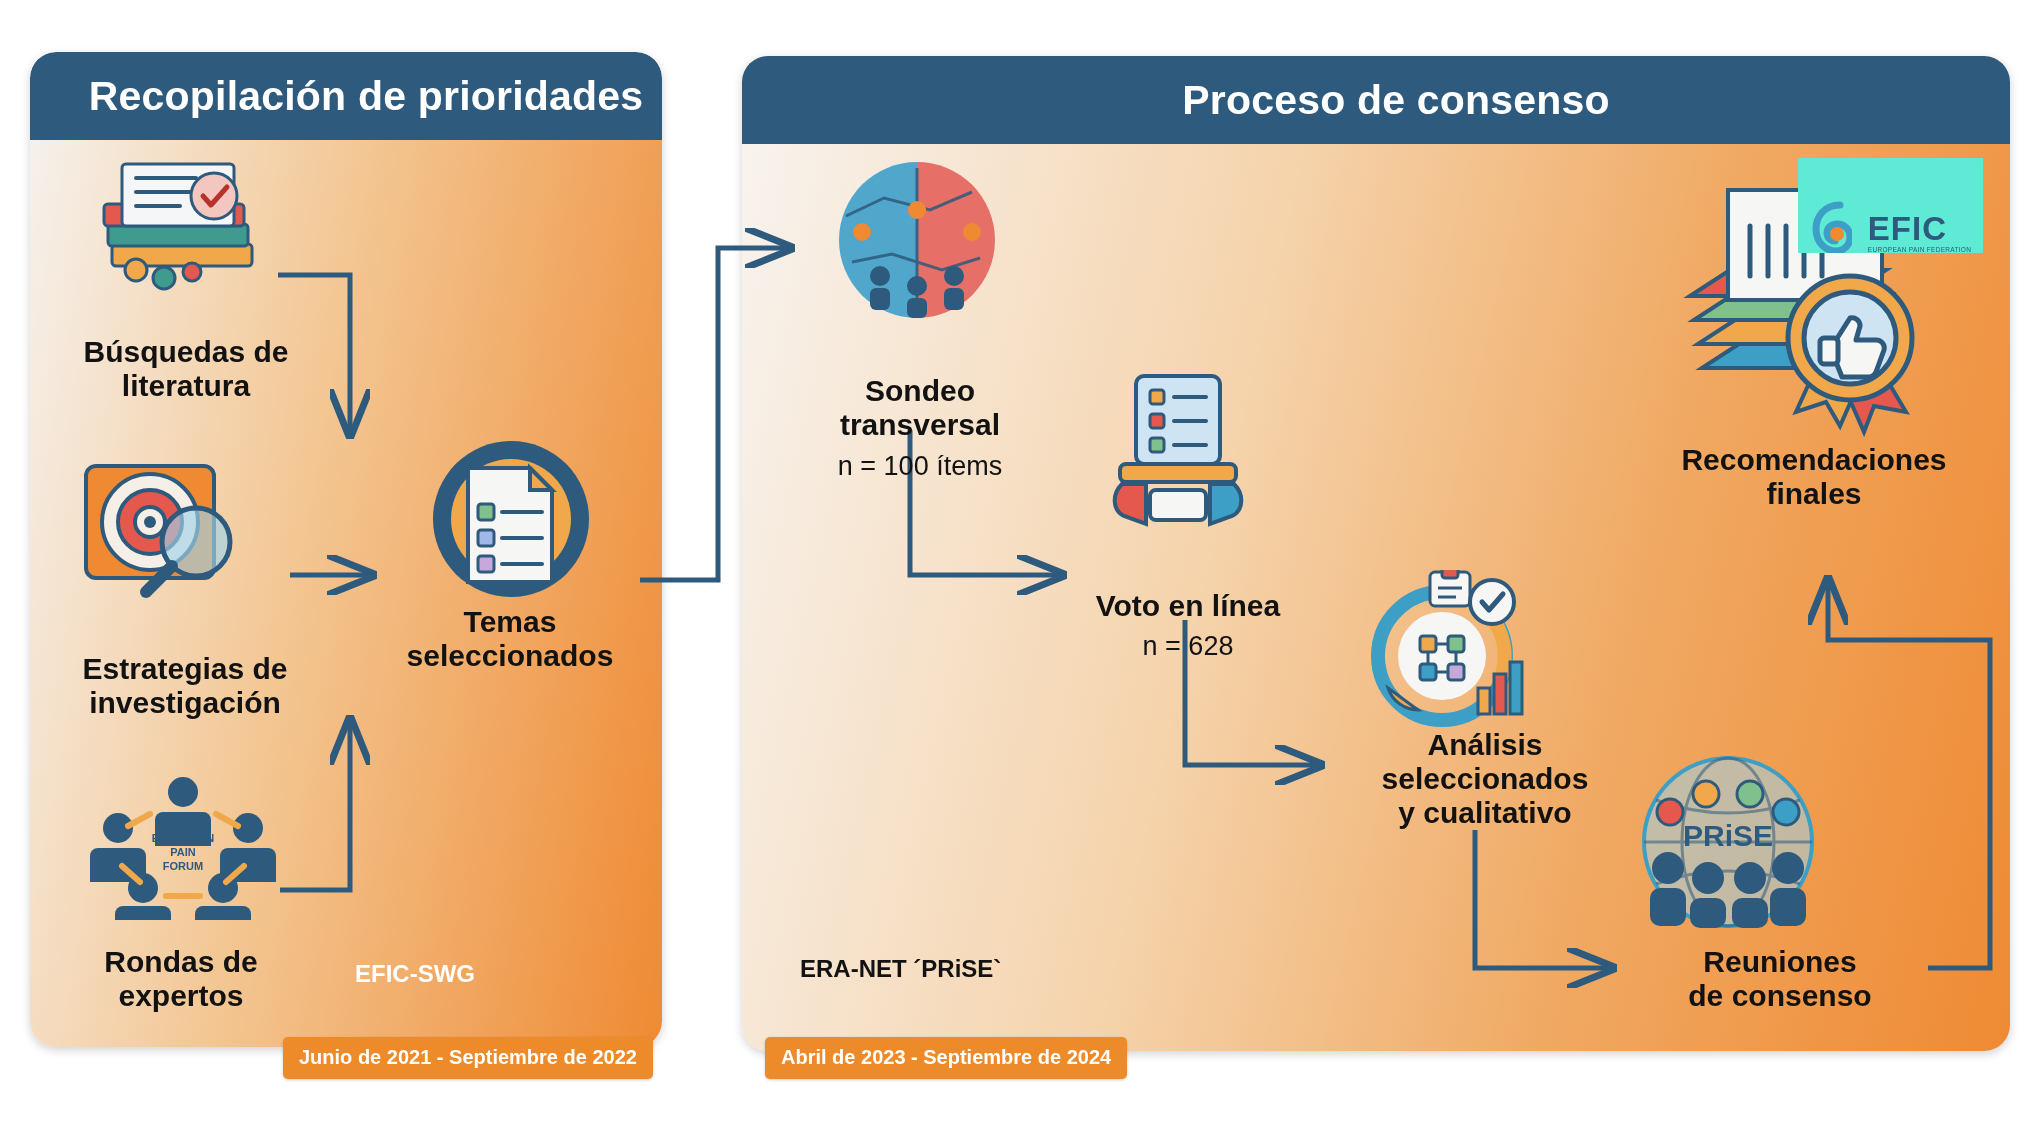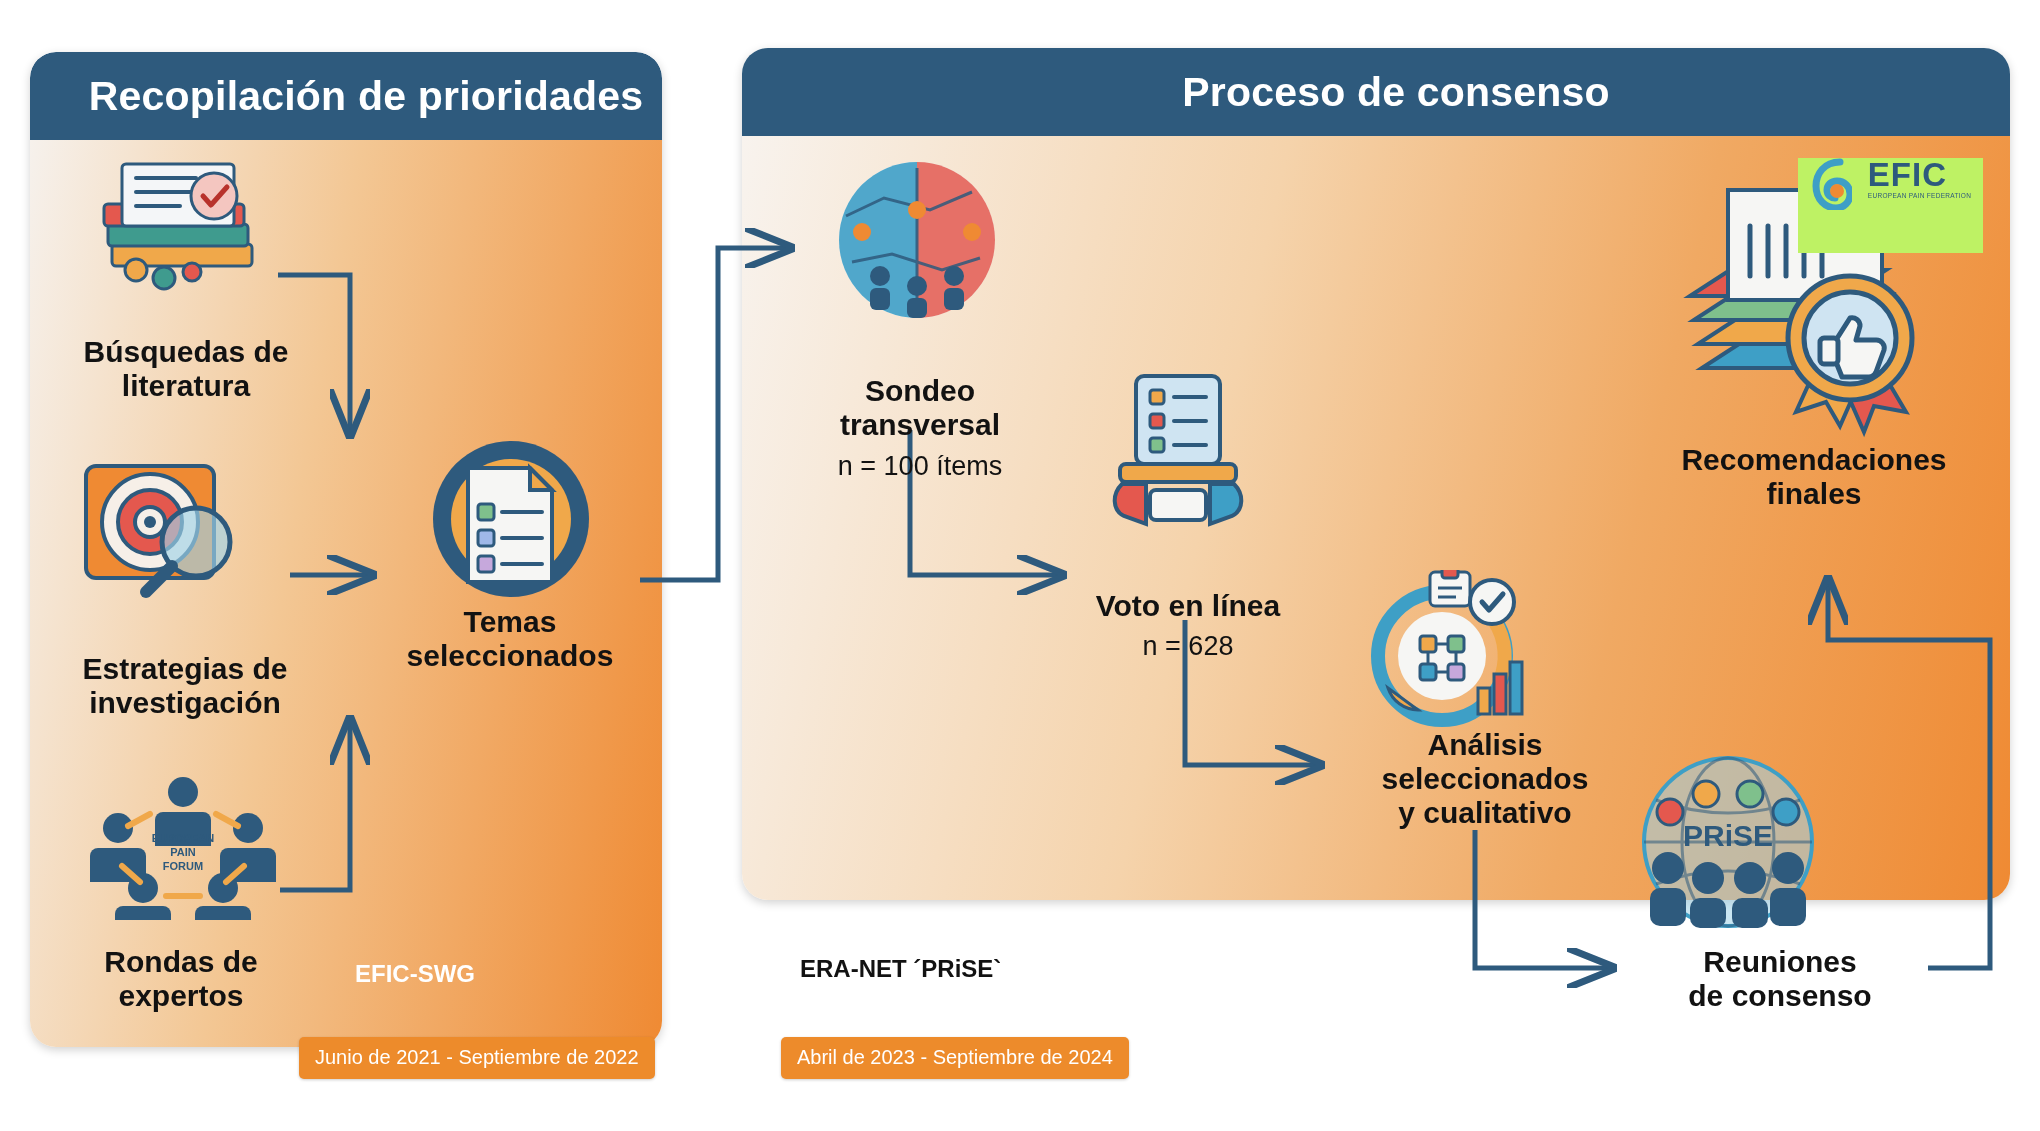--- a/index.html
+++ b/index.html
@@ -57,40 +57,39 @@
     width: 632px;
     height: 995px;
   }
   #panel-left .panel-body {
     background: linear-gradient(100deg, #f6f1ec 0%, #f3c794 42%, #ef8a33 100%);
   }
   #panel-left .panel-header { border-top-left-radius: 26px; border-top-right-radius: 26px; }
 
   #panel-right {
     left: 742px;
-    top: 48px;
+    top: 56px;
     width: 1268px;
-    height: 852px;
+    height: 995px;
   }
   #panel-right .panel-body {
     background: linear-gradient(103deg, #f8f3ee 0%, #f5d3ab 38%, #f0a963 68%, #ef8a33 100%);
   }
 
   
   .date-pill {
     position: absolute;
     background: #ed8b2b;
     color: #ffffff;
     font-size: 20px;
-    font-weight: normal;
+    font-weight: bold;
     padding: 9px 16px 10px 16px;
     border-radius: 5px;
     white-space: nowrap;
     box-shadow: 0 1px 3px rgba(0,0,0,0.2);
-    margin-left: 16px;
   }
   #date-left { left: 283px; top: 1037px; }
   #date-right { left: 765px; top: 1037px; }
 
   
   .node-label {
     position: absolute;
     text-align: center;
     color: #121212;
     font-weight: bold;
@@ -126,23 +125,23 @@
   }
   .icon svg { display: block; }
 
   
   #efic-logo {
     position: absolute;
     left: 1798px;
     top: 158px;
     width: 185px;
     height: 95px;
-    background: #bef264;
+    background: #5eead4;
     display: flex;
-    align-items: flex-start;
+    align-items: flex-end;
     justify-content: center;
     gap: 16px;
   }
   #efic-logo .efic-mark {
     width: 42px; height: 52px;
   }
   #efic-logo .efic-text {
     display: flex;
     flex-direction: column;
     align-items: flex-start;

